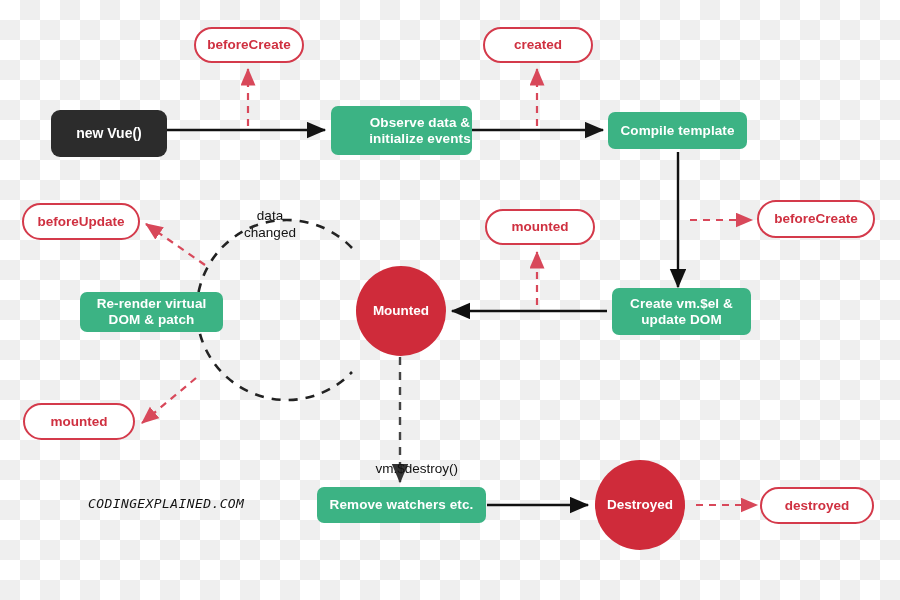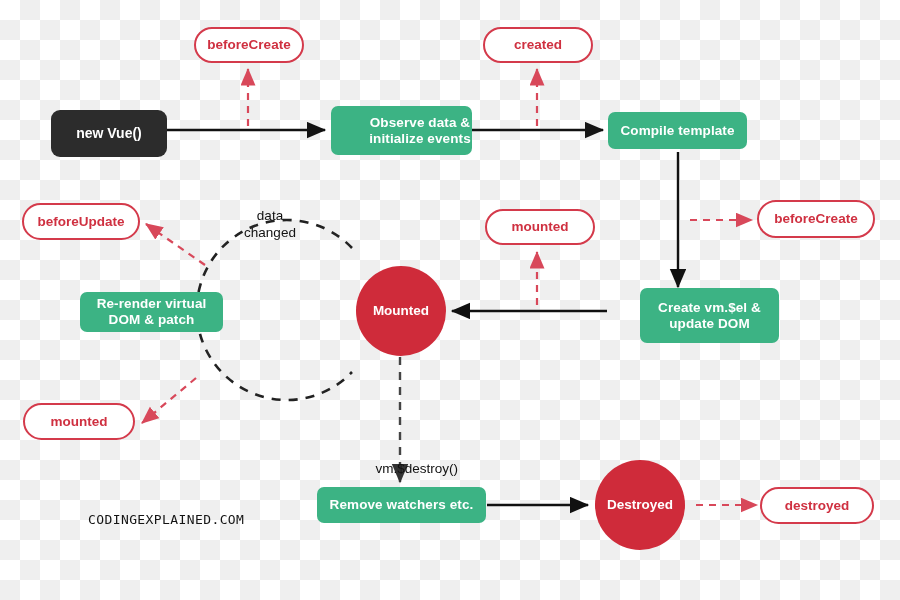--- a/index.html
+++ b/index.html
@@ -74,21 +74,21 @@
     text-align: center;
     line-height: 1.25;
     white-space: pre-line;
   }
   .watermark {
     position: absolute;
     color: #141414;
     font-size: 13px;
     font-family: "DejaVu Sans Mono", monospace;
     letter-spacing: 0.4px;
-    margin-top: 16px;
+    font-style: italic;
   }
 </style>
 </head>
 <body>
 
 <div id="canvas">
 
   <svg id="edges" viewBox="0 0 900 600" width="900" height="600">
     <defs>
       <marker id="arrowBlack" markerWidth="9" markerHeight="9" refX="7.5" refY="3.4" orient="auto" markerUnits="strokeWidth">
@@ -137,21 +137,21 @@
 
   <div class="node box-green" style="left:331px; top:106px; width:141px; height:49px; white-space:pre-line;padding-left:37px;">
     <span>Observe data &amp;
 initialize events</span>
   </div>
 
   <div class="node box-green" style="left:608px; top:112px; width:139px; height:37px;">
     <span>Compile template</span>
   </div>
 
-  <div class="node box-green" style="left:640px; top:288px; width:139px; height:55px; white-space:pre-line;">
+  <div class="node box-green" style="left:612px; top:288px; width:139px; height:47px; white-space:pre-line;">
     <span>Create vm.$el &amp;
 update DOM</span>
   </div>
 
   <div class="node circle-red" style="left:356px; top:266px; width:90px; height:90px;">
     <span>Mounted</span>
   </div>
 
   <div class="node box-green" style="left:80px; top:292px; width:143px; height:40px; white-space:pre-line;">
     <span>Re-render virtual

